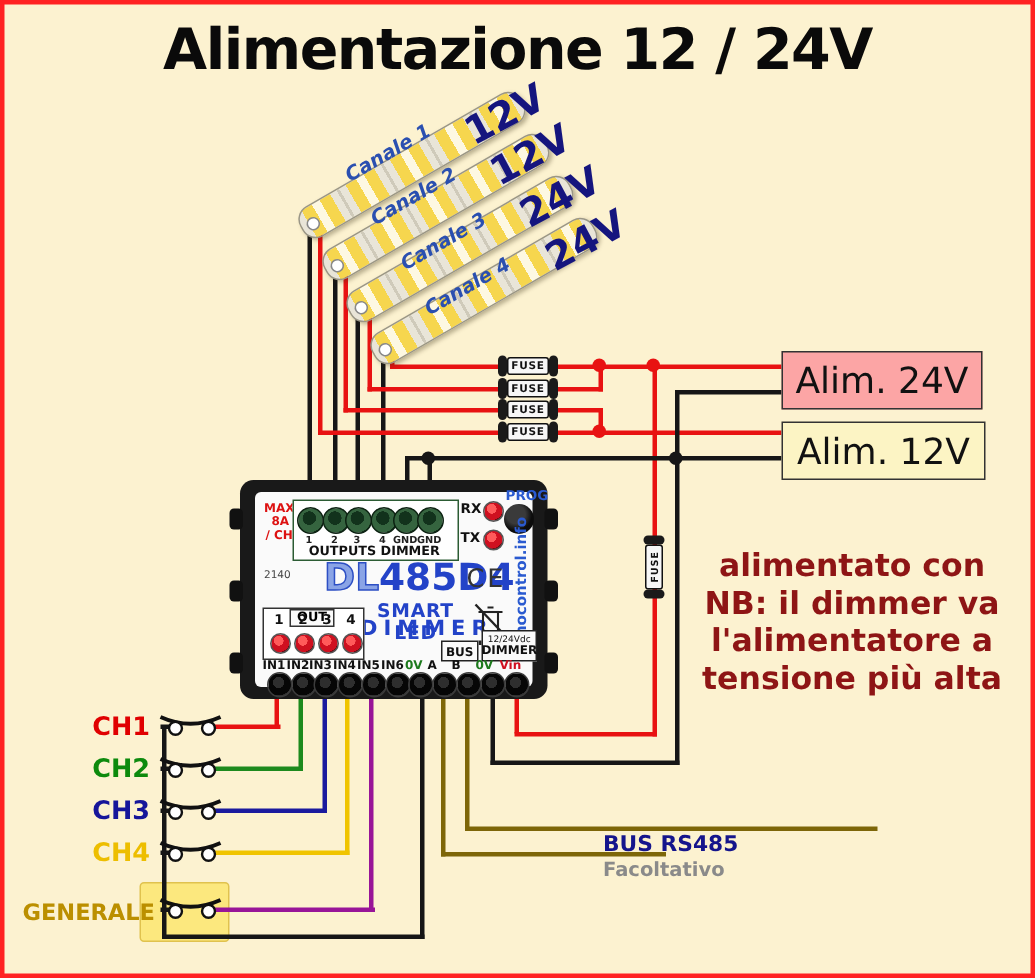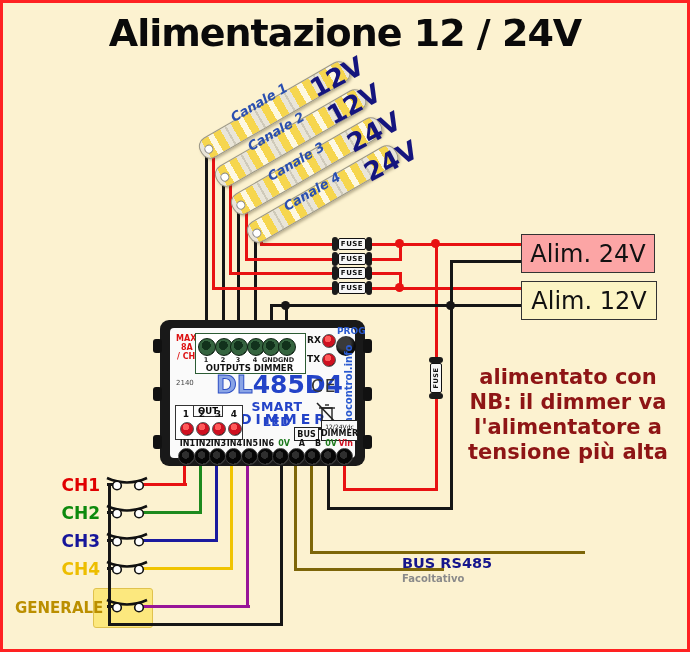--- a/index.html
+++ b/index.html
@@ -52,30 +52,30 @@
   .brand .pre{color:#8aa4e6;-webkit-text-stroke:1px #2d4fc4;}
   .ce{position:absolute;font-size:17px;letter-spacing:2px;color:#333;font-family:"DejaVu Sans",sans-serif;}
   .prod{position:absolute;width:74px;text-align:center;font-weight:bold;color:#2343c8;}
   .site{position:absolute;transform:translate(-50%,-50%) rotate(-90deg);font-size:10px;font-weight:bold;color:#2a5ad0;}
   .outbox{position:absolute;left:15px;top:85px;width:66px;height:33px;background:#fff;border:1px solid #333;}
   .outlbl{position:absolute;left:15px;top:79px;width:66px;text-align:center;}
   .outlbl b{background:#fafafa;border:1px solid #333;font-size:8.5px;padding:0 4px;}
   .onum{position:absolute;font-size:9px;font-weight:bold;color:#111;width:12px;text-align:center;}
   .bterm{position:absolute;width:15px;height:15px;border-radius:50%;
     background:radial-gradient(circle at 45% 40%,#2e2e2e 0 30%,#060606 31% 70%,#303030 71%);border:1px solid #3c3c3c;}
-  .btxt{position:absolute;font-size:8px;font-weight:bold;width:20px;text-align:right;color:#111;}
+  .btxt{position:absolute;font-size:8px;font-weight:bold;width:20px;text-align:left;color:#111;}
   .btxt.gn{color:#1d7a1d}.btxt.rd{color:#d01020}
   .sbox{position:absolute;font-size:8px;font-weight:bold;color:#111;border:1px solid #222;
     display:flex;align-items:center;justify-content:center;background:#fafafa;}
   .pwr{flex-direction:column;line-height:1;}
   .pwr .s1{font-size:6px;font-weight:normal;}
   .chlbl{font-size:17px;font-weight:bold;width:42px;text-align:right;}
   .genbox{position:absolute;left:90px;top:585px;width:58px;height:38px;background:#fce87e;border:1px solid #e0c24e;border-radius:3px;}
   .buslbl{font-size:14.5px;font-weight:bold;color:#15158c;}
-  .faclbl{font-size:10px;font-weight:bold;color:#8a8a8a;}
+  .faclbl{font-size:13px;font-weight:bold;color:#8a8a8a;}
   .sw{position:absolute;}
 </style>
 </head>
 <body>
 
 <div class="canvas">
 
   <div class="lbl title">Alimentazione 12 / 24V</div>
 
   <div class="genbox"></div>

